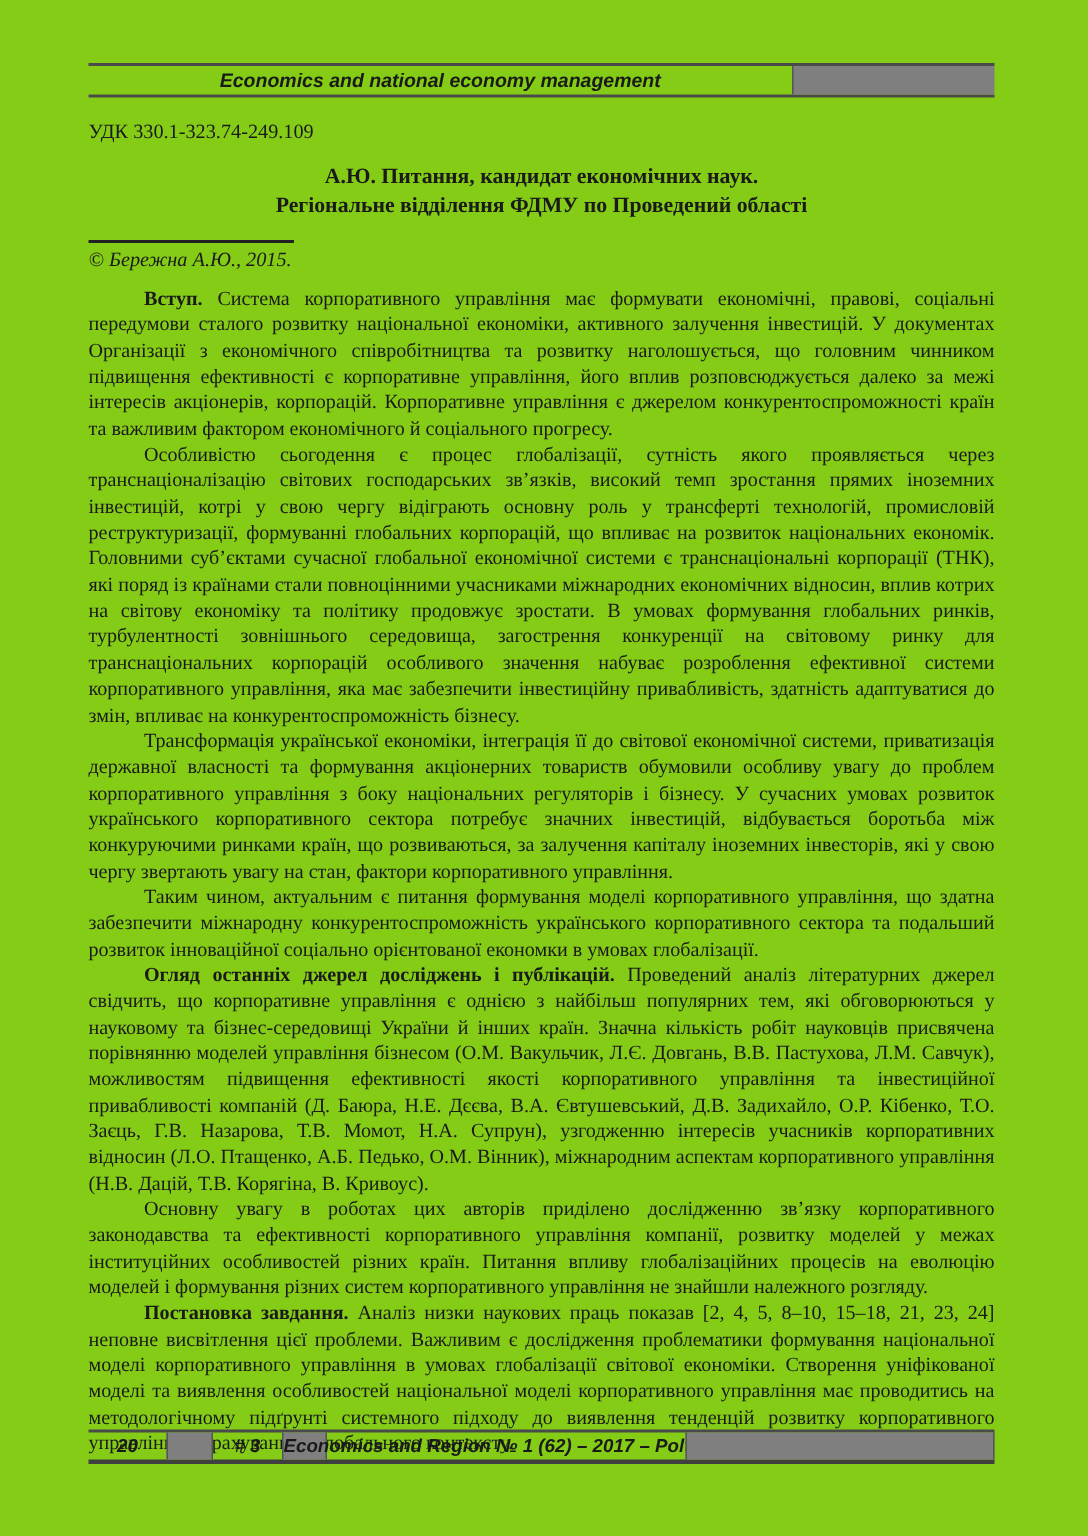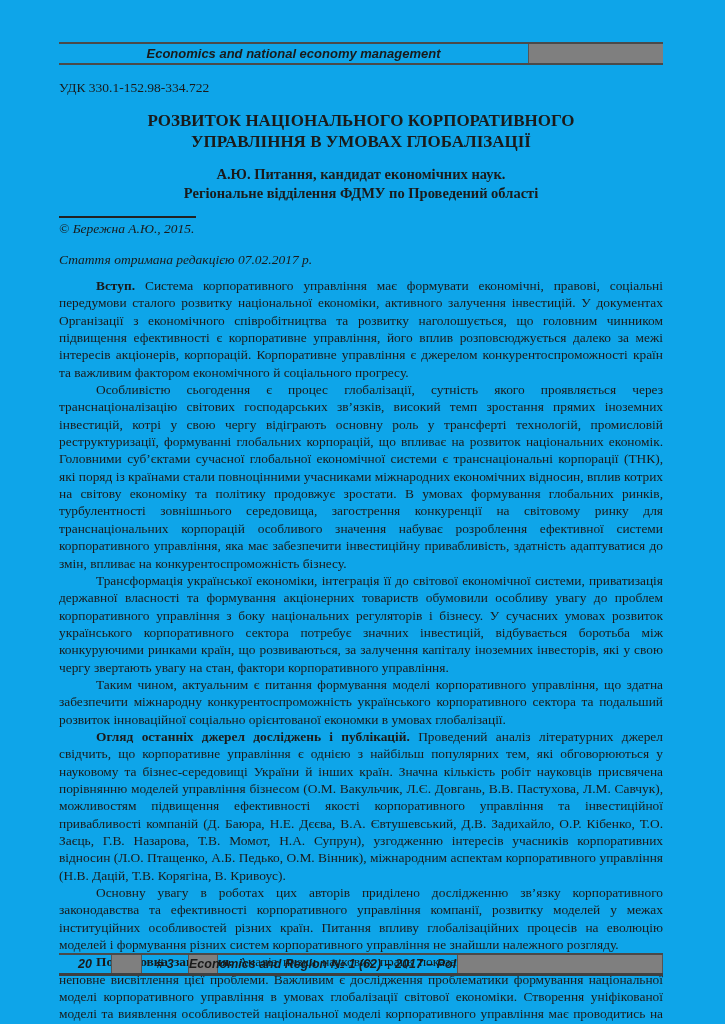--- a/index.html
+++ b/index.html
@@ -1,19 +1,19 @@
 <!DOCTYPE html>
 <html lang="uk"><head>
 <meta charset="utf-8">
 <style>
   html,body{margin:0;padding:0;background:#e8e8e8;}
   .page{
     position:relative;
     width:725px;height:1024px;
-    background:#0ea5e9;
+    background:#84cc16;
     overflow:hidden;
     font-family:"Liberation Serif", serif;
     color:#1a1a1a;
   }
   .content{
     position:absolute;
     left:59px; width:604px; top:0;
   }
   
   .band{
@@ -86,35 +86,33 @@
 <body>
 
 <div class="page">
   <div class="content">
 
     <div class="band head-band">
       <div class="cell title-cell">Economics and national economy management</div>
       <div class="cell gray"></div>
     </div>
 
-    <div class="udc">УДК 330.1-152.98-334.722</div>
+    <div class="udc">УДК 330.1-323.74-249.109</div>
 
-    <h1 class="article-title">РОЗВИТОК НАЦІОНАЛЬНОГО КОРПОРАТИВНОГО УПРАВЛІННЯ В УМОВАХ ГЛОБАЛІЗАЦІЇ</h1>
 
     <div class="authors">
       <div>А.Ю. Питання, кандидат економічних наук.</div>
       <div>Регіональне відділення ФДМУ по Проведений області</div>
     </div>
 
     <div class="copyright-block">
       <div class="overline"></div>
       <div class="italic-note">© Бережна А.Ю., 2015.</div>
     </div>
 
-    <div class="italic-note received">Стаття отримана редакцією 07.02.2017 р.</div>
 
     <div class="body-text">
       <p>
         <span class="lead">Вступ. </span><span>Система корпоративного управління має формувати економічні, правові, соціальні передумови сталого розвитку національної економіки, активного залучення інвестицій. У документах Організації з економічного співробітництва та розвитку наголошується, що головним чинником підвищення ефективності є корпоративне управління, його вплив розповсюджується далеко за межі інтересів акціонерів, корпорацій. Корпоративне управління є джерелом конкурентоспроможності країн та важливим фактором економічного й соціального прогресу.</span>
       </p>
       <p>
         <span class="lead"></span><span>Особливістю сьогодення є процес глобалізації, сутність якого проявляється через транснаціоналізацію світових господарських зв’язків, високий темп зростання прямих іноземних інвестицій, котрі у свою чергу відіграють основну роль у трансферті технологій, промисловій реструктуризації, формуванні глобальних корпорацій, що впливає на розвиток національних економік. Головними суб’єктами сучасної глобальної економічної системи є транснаціональні корпорації (ТНК), які поряд із країнами стали повноцінними учасниками міжнародних економічних відносин, вплив котрих на світову економіку та політику продовжує зростати. В умовах формування глобальних ринків, турбулентності зовнішнього середовища, загострення конкуренції на світовому ринку для транснаціональних корпорацій особливого значення набуває розроблення ефективної системи корпоративного управління, яка має забезпечити інвестиційну привабливість, здатність адаптуватися до змін, впливає на конкурентоспроможність бізнесу.</span>
       </p>
       <p>
         <span class="lead"></span><span>Трансформація української економіки, інтеграція її до світової економічної системи, приватизація державної власності та формування акціонерних товариств обумовили особливу увагу до проблем корпоративного управління з боку національних регуляторів і бізнесу. У сучасних умовах розвиток українського корпоративного сектора потребує значних інвестицій, відбувається боротьба між конкуруючими ринками країн, що розвиваються, за залучення капіталу іноземних інвесторів, які у свою чергу звертають увагу на стан, фактори корпоративного управління.</span>

